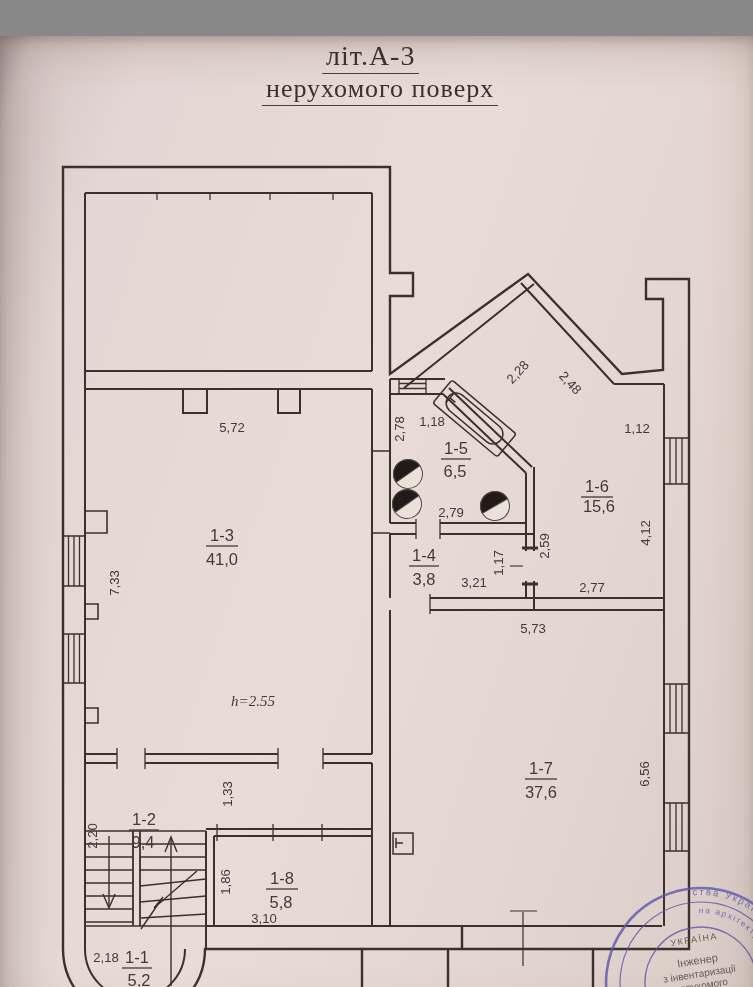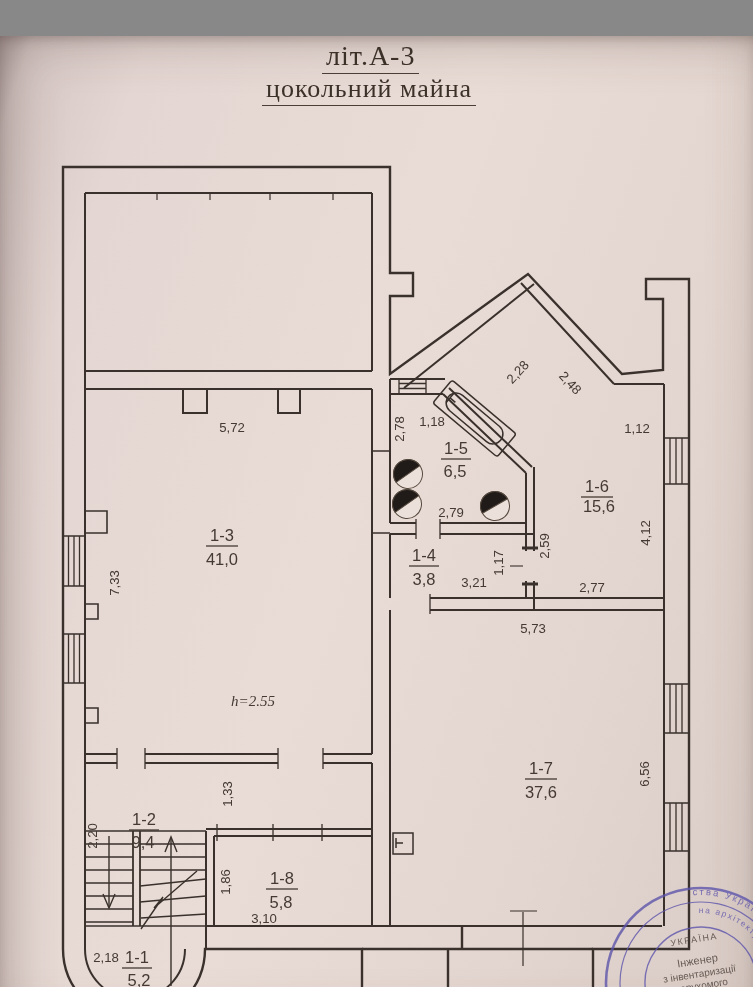--- a/index.html
+++ b/index.html
@@ -30,21 +30,21 @@
   .room{font-size:16.5px;}
   .hnote{font-family:"Liberation Serif",serif;font-style:italic;font-size:15px;}
   .stamp-txt{font-family:"Liberation Sans",sans-serif;fill:#5b53ac;}
 </style>
 </head>
 <body>
 
 <div class="page">
 
   <div class="title title1">літ.А-3</div>
-  <div class="title title2">цокольний майна</div>
+  <div class="title title2">нерухомого поверх</div>
 
   <svg width="753" height="987" viewBox="0 0 753 987" style="position:absolute;left:0;top:0;">
 
     <g stroke="#3a312c" stroke-width="2.4" fill="none" stroke-linejoin="miter">
       <path d="M63,131 H390 V237 H413 V260 H390 V338 L528,238 L622,338 L663,334 V263 H646 V243 H689 V913 H593 V979 H362 V913 H205 A71,71 0 0 1 63,913 Z"></path>
       <path d="M362,913 H593"></path>
       <path d="M448,913 V979 M462,890 V913"></path>
     </g>
 
     <g stroke="#3a312c" stroke-width="2" fill="none">

